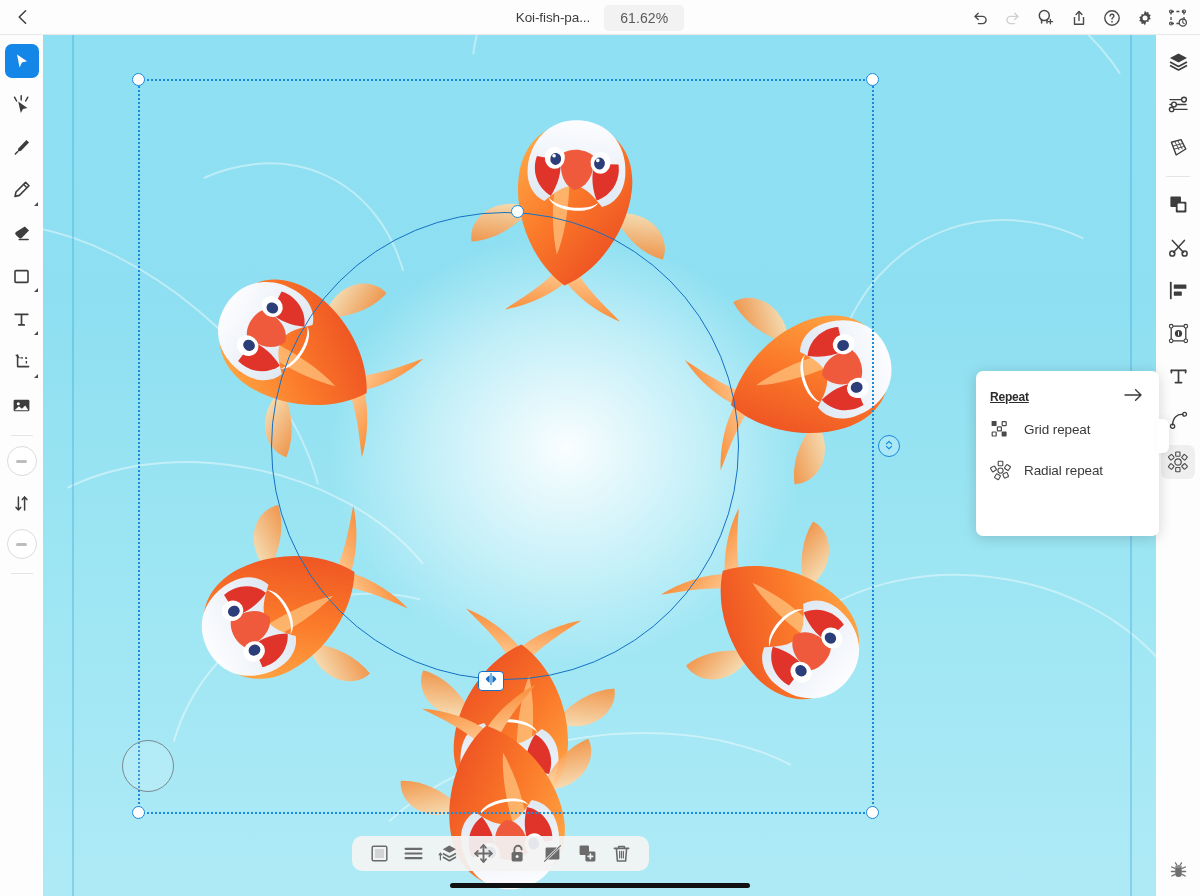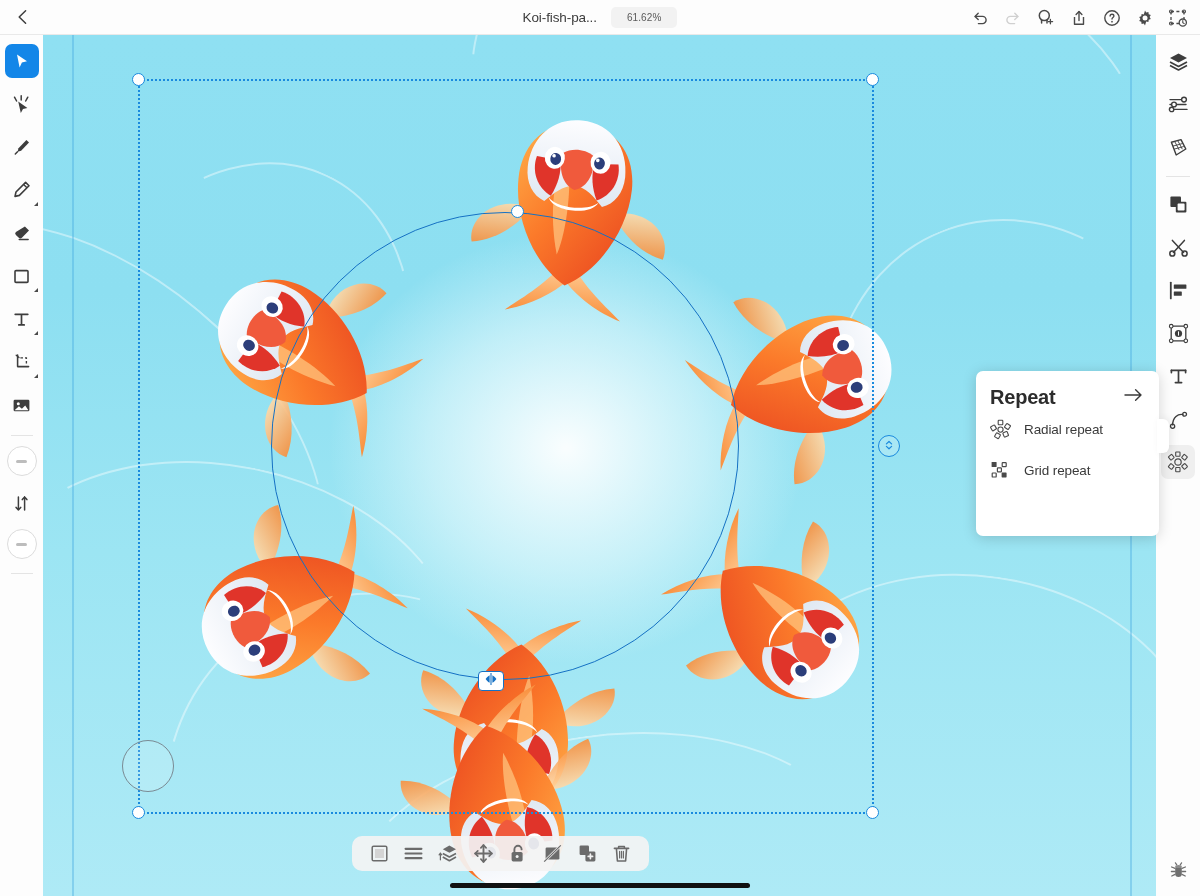--- a/index.html
+++ b/index.html
@@ -26,21 +26,21 @@
     position:absolute; left:0; right:0; top:0; height:35px;
     display:flex; align-items:center; justify-content:center; gap:0px;
     pointer-events:none;
   }
   .doc-title{
     font-size:13.5px; color:#3c3c3c; letter-spacing:-0.1px;
     padding-right:14px; pointer-events:auto; cursor:pointer;
   }
   .zoom-chip{
     background:#f2f2f2; border-radius:5px; padding:5px 16px;
-    font-size:10px; color:#5a5a5a; pointer-events:auto; cursor:pointer;
+    font-size:14px; color:#5a5a5a; pointer-events:auto; cursor:pointer;
     letter-spacing:0.1px;
   }
   .top-right{
     position:absolute; right:6px; top:0; height:35px; display:flex; align-items:center;
   }
   .tb-icon{
     width:33px; height:35px; display:flex; align-items:center; justify-content:center;
     cursor:pointer;
   }
   .tb-icon svg{ display:block; }
@@ -153,21 +153,21 @@
   .popup{
     position:absolute; left:976px; top:371px; width:183px; height:165px;
     background:#fff; border-radius:7px;
     box-shadow:0 2px 14px rgba(0,0,0,.17);
     z-index:45; padding:14px 0 0 0;
   }
   .popup-head{
     display:flex; align-items:center; justify-content:space-between;
     padding:0 16px 0 14px; height:24px; cursor:pointer;
   }
-  .popup-title{ font-size:20px; font-weight:bold; color:#2c2c2c; letter-spacing:-.2px;}
+  .popup-title{ font-size:12px; font-weight:bold; color:#2c2c2c; letter-spacing:-.2px;text-decoration:underline;}
   .popup-item{
     display:flex; align-items:center; gap:13px; height:41px; padding:0 14px; cursor:pointer;
   }
   .pi-icon{ width:21px;height:21px;display:flex;align-items:center;justify-content:center; }
   .pi-label{ font-size:13.5px; color:#3a3a3a; letter-spacing:-.1px; }
   .popup-notch{
     position:absolute; left:181px; top:48px; width:12px;height:34px;
     background:#fff; border-radius:0 6px 6px 0;
     box-shadow:3px 0 8px rgba(0,0,0,.08);
   }
@@ -596,42 +596,42 @@
       <span>
         <svg width="19" height="14" viewBox="0 0 19 14">
             <path d="M1 7h16M11.6 1.8 17 7l-5.4 5.2" fill="none" stroke="#3a3a3a" stroke-width="1.4" stroke-linecap="round" stroke-linejoin="round"></path>
           </svg>
       </span>
     </div>
 
     <div class="popup-item">
       <span class="pi-icon">
         <svg width="21" height="21" viewBox="0 0 21 21">
+          <rect x="1.6" y="2" width="5" height="5" rx=".6" fill="#4a4a4a"></rect>
+          <rect x="12.2" y="2.6" width="4" height="4" rx=".6" fill="none" stroke="#4a4a4a" stroke-width="1.2"></rect>
+          <rect x="2.2" y="13" width="4" height="4" rx=".6" fill="none" stroke="#4a4a4a" stroke-width="1.2"></rect>
+          <rect x="11.6" y="12.4" width="5" height="5" rx=".6" fill="#4a4a4a"></rect>
+          <rect x="7.4" y="7.8" width="4" height="4" rx=".6" fill="none" stroke="#4a4a4a" stroke-width="1.2"></rect>
+        </svg>
+      </span>
+      <span class="pi-label">Grid repeat</span>
+    </div>
+
+    <div class="popup-item">
+      <span class="pi-icon">
+        <svg width="21" height="21" viewBox="0 0 21 21">
           <rect x="8.2" y="1.2" width="4.6" height="4.6" rx=".7" fill="none" stroke="#4a4a4a" stroke-width="1.1"></rect>
           <rect x="15.2" y="5.2" width="4.6" height="4.6" rx=".7" fill="none" stroke="#4a4a4a" stroke-width="1.1" transform="rotate(35 17.5 7.5)"></rect>
           <rect x="13.4" y="13" width="4.6" height="4.6" rx=".7" fill="none" stroke="#4a4a4a" stroke-width="1.1" transform="rotate(68 15.7 15.3)"></rect>
           <rect x="5.2" y="14.4" width="4.6" height="4.6" rx=".7" fill="none" stroke="#4a4a4a" stroke-width="1.1" transform="rotate(-60 7.5 16.7)"></rect>
           <rect x="1.2" y="6.6" width="4.6" height="4.6" rx=".7" fill="none" stroke="#4a4a4a" stroke-width="1.1" transform="rotate(-30 3.5 8.9)"></rect>
           <circle cx="10.5" cy="10.6" r="2.6" fill="none" stroke="#4a4a4a" stroke-width="1.1"></circle>
         </svg>
       </span>
       <span class="pi-label">Radial repeat</span>
-    </div>
-
-    <div class="popup-item">
-      <span class="pi-icon">
-        <svg width="21" height="21" viewBox="0 0 21 21">
-          <rect x="1.6" y="2" width="5" height="5" rx=".6" fill="#4a4a4a"></rect>
-          <rect x="12.2" y="2.6" width="4" height="4" rx=".6" fill="none" stroke="#4a4a4a" stroke-width="1.2"></rect>
-          <rect x="2.2" y="13" width="4" height="4" rx=".6" fill="none" stroke="#4a4a4a" stroke-width="1.2"></rect>
-          <rect x="11.6" y="12.4" width="5" height="5" rx=".6" fill="#4a4a4a"></rect>
-          <rect x="7.4" y="7.8" width="4" height="4" rx=".6" fill="none" stroke="#4a4a4a" stroke-width="1.2"></rect>
-        </svg>
-      </span>
-      <span class="pi-label">Grid repeat</span>
     </div>
 
 
     <div class="popup-notch"></div>
   </div>
 
   <div class="rail-notch"></div>
 
   <div class="right-rail">
 

